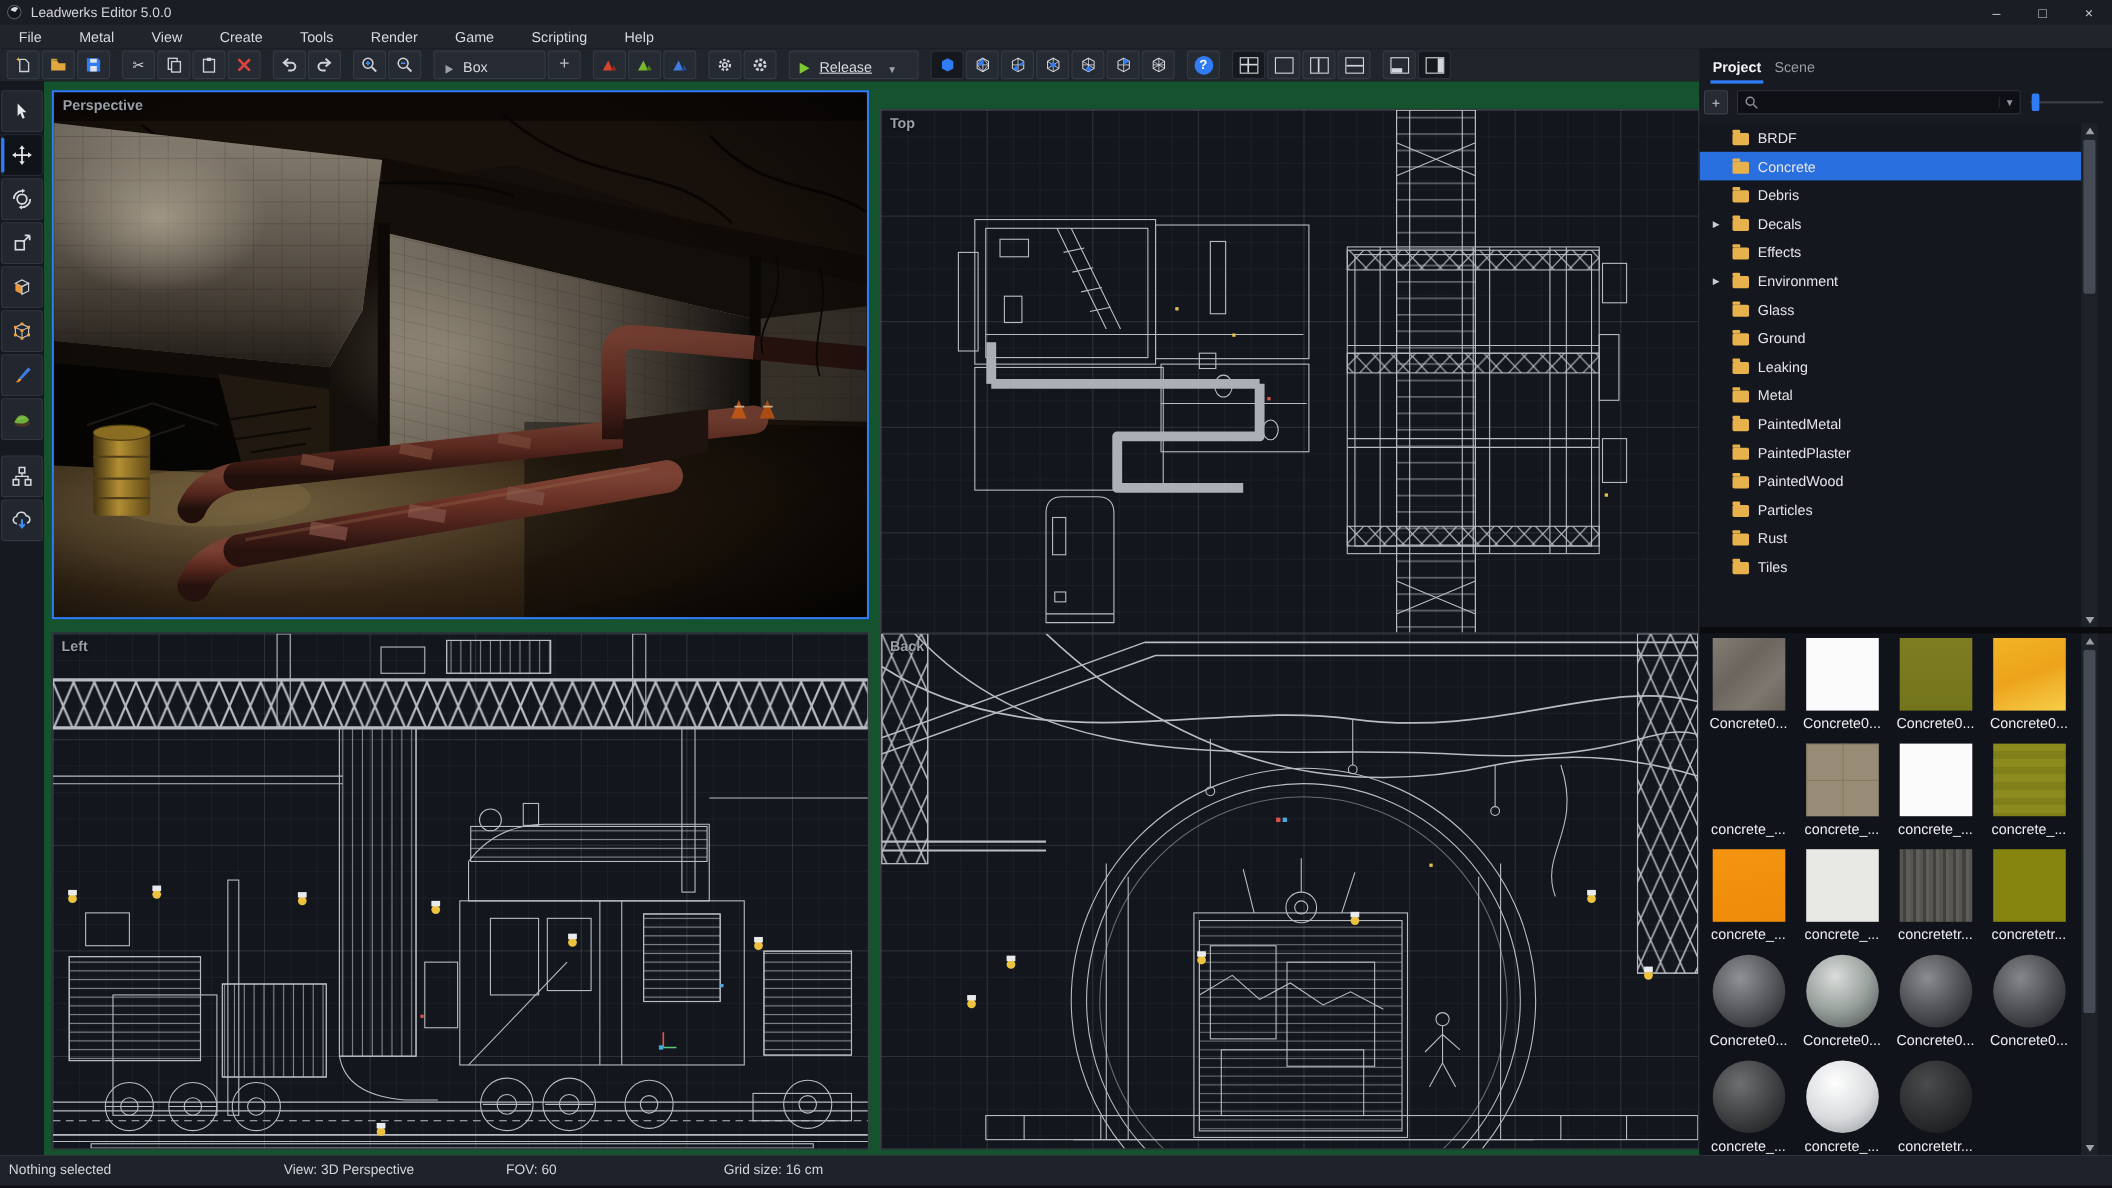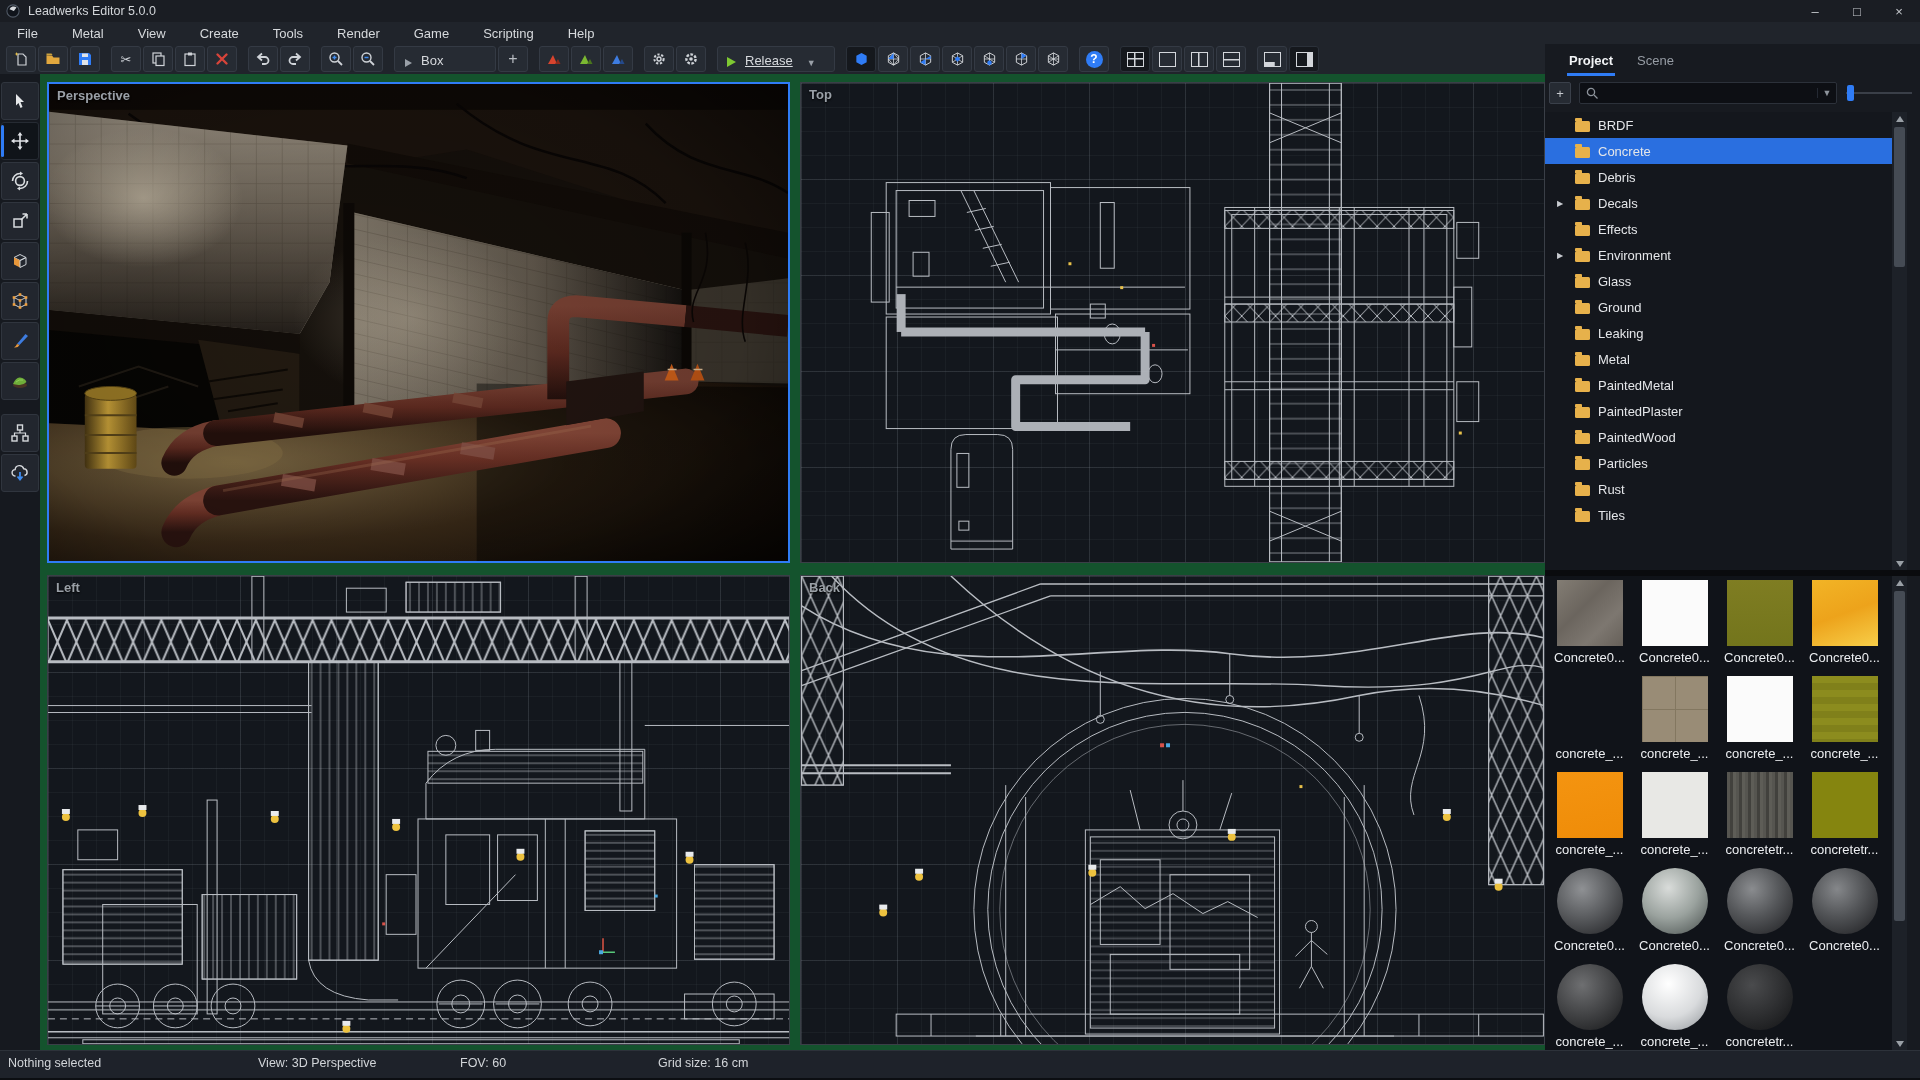--- a/index.html
+++ b/index.html
@@ -43,30 +43,30 @@
   
   #viewzone{position:absolute;left:40px;top:74px;width:1505px;height:976px;background:#14532d;}
   .vp{position:absolute;box-sizing:border-box;background:#14181e;overflow:hidden;}
   .vp.ortho{background-color:#13171d;background-image:
     linear-gradient(rgba(150,160,172,.15) 1px,transparent 1px),
     linear-gradient(90deg,rgba(150,160,172,.15) 1px,transparent 1px),
     linear-gradient(rgba(150,160,172,.06) 1px,transparent 1px),
     linear-gradient(90deg,rgba(150,160,172,.06) 1px,transparent 1px);
     background-size:96px 96px,96px 96px,24px 24px,24px 24px;border:1px solid #3a3f47;}
   #vp-persp{left:7px;top:8px;width:743px;height:481px;border:2px solid #2f7cf6;background:#120d09;}
-  #vp-top{left:760px;top:8px;width:745px;height:481px;padding-left:40px;}
+  #vp-top{left:760px;top:25px;width:745px;height:481px;padding-left:40px;}
   #vp-left{left:7px;top:501px;width:743px;height:470px;}
   #vp-back{left:760px;top:501px;width:745px;height:470px;}
   .vplabel{position:absolute;left:8px;top:4px;font-size:13px;font-weight:bold;color:#9aa0a7;
     text-shadow:0 1px 2px #000;z-index:5;}
   .vp svg.wire{position:absolute;left:0;top:0;}
   
   #sidepanel{position:absolute;left:1545px;top:44px;width:375px;height:1006px;background:#171a20;}
   #tabs{position:absolute;left:0;top:0;width:100%;height:34px;display:flex;align-items:center;font-size:13px;}
-  .tab{margin-left:24px;color:#969ca4;position:relative;padding-bottom:2px;}
+  .tab{margin-left:12px;color:#969ca4;position:relative;padding-bottom:2px;}
   .tab.active{color:#f2f4f6;font-weight:bold;}
   .tab.active::after{content:'';position:absolute;left:-2px;right:-2px;bottom:-6px;height:3px;background:#2f7cf6;}
   #ptoolrow{position:absolute;left:0;top:36px;width:100%;height:26px;display:flex;align-items:center;}
   #plus-btn{width:20px;height:20px;margin-left:4px;background:#262b33;border:1px solid #3a404a;border-radius:2px;
     color:#c6c9ce;font-size:13px;display:flex;align-items:center;justify-content:center;}
   #searchbox{width:256px;height:20px;margin-left:8px;background:#0d0f14;border:1px solid #2c313a;border-radius:2px;
     display:flex;align-items:center;}
   #searchbox input{flex:1;background:transparent;border:0;outline:0;color:#d6d9dd;font-size:12px;padding:0 4px;}
   #search-caret{width:18px;text-align:center;color:#8d939b;font-size:9px;border-left:1px solid #242933;}
   #zoom-slider{position:relative;width:66px;height:16px;margin-left:9px;}

